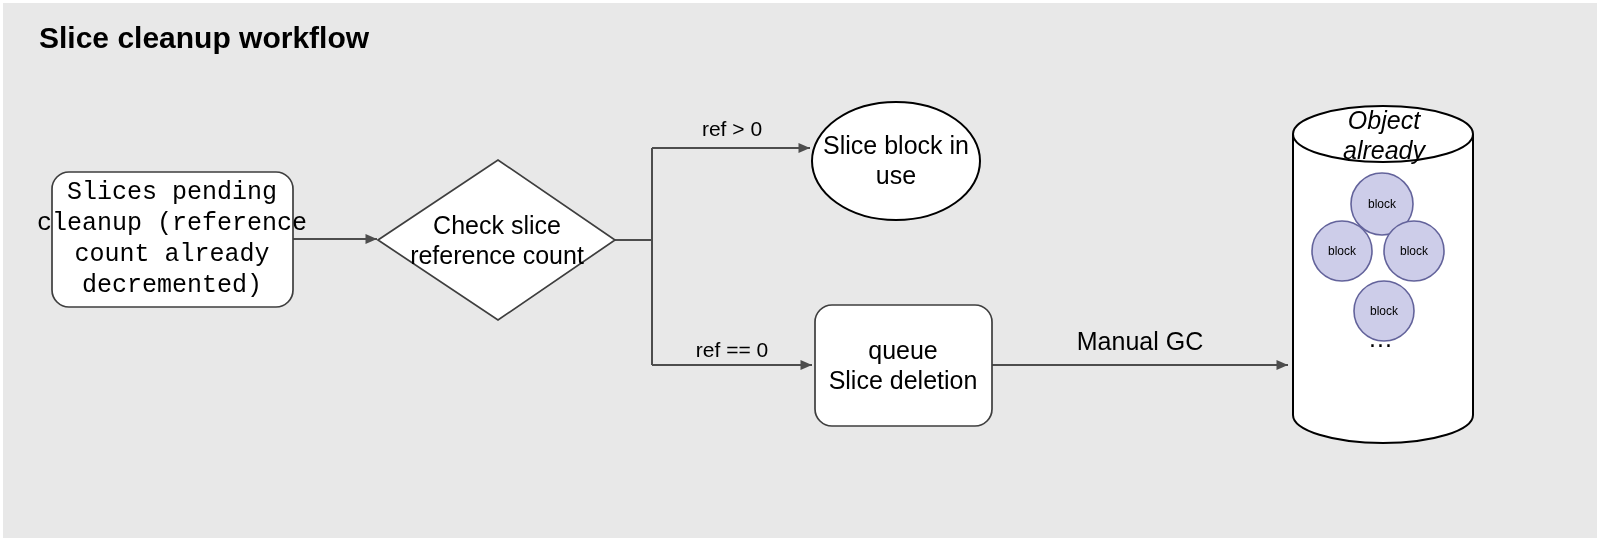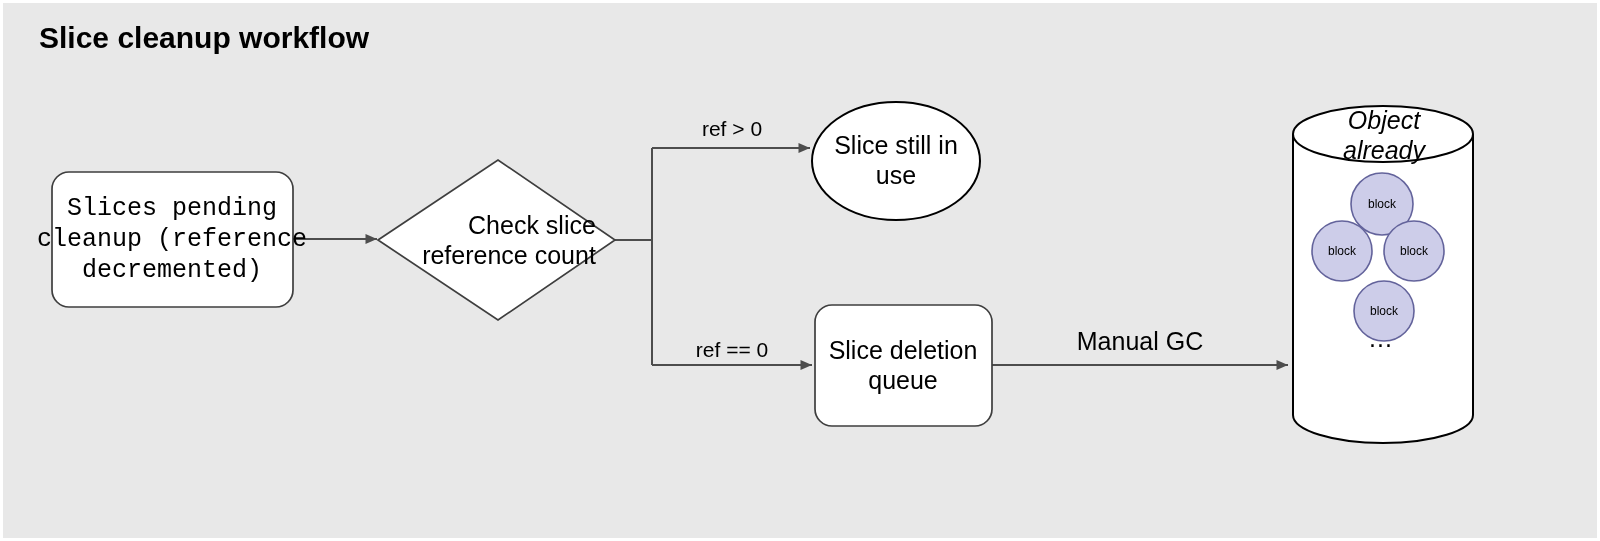--- a/index.html
+++ b/index.html
@@ -72,36 +72,37 @@
     <circle cx="1342" cy="251" r="30" fill="#cdcde9" stroke="#63639b" stroke-width="1.6"></circle>
     <circle cx="1414" cy="251" r="30" fill="#cdcde9" stroke="#63639b" stroke-width="1.6"></circle>
     <circle cx="1384" cy="311" r="30" fill="#cdcde9" stroke="#63639b" stroke-width="1.6"></circle>
   </svg>
 
   <div class="title">Slice cleanup workflow</div>
 
   <div class="label node-label pending-label" style="left:172px;top:239px;font-family:Liberation Mono, monospace;">
     <span class="ln">Slices pending</span>
     <span class="ln">cleanup (reference</span>
+    <span class="ln">count already</span>
     <span class="ln">decremented)</span>
   </div>
 
-  <div class="label node-label" style="left:509px;top:240px;text-align:right;">
+  <div class="label node-label" style="left:497px;top:240px;">
     <span class="ln">Check slice</span>
     <span class="ln">reference count</span>
   </div>
 
   <div class="label node-label" style="left:896px;top:160px;">
-    <span class="ln">Slice still in</span>
+    <span class="ln">Slice block in</span>
     <span class="ln">use</span>
   </div>
 
   <div class="label node-label" style="left:903px;top:365px;">
+    <span class="ln">queue</span>
     <span class="ln">Slice deletion</span>
-    <span class="ln">queue</span>
   </div>
 
   <div class="label node-label" style="left:1384px;top:135px;font-style:italic;">
     <span class="ln">Object</span>
     <span class="ln">already</span>
   </div>
 
   <div class="label block-label" style="left:1382px;top:204px;">block</div>
   <div class="label block-label" style="left:1342px;top:251px;">block</div>
   <div class="label block-label" style="left:1414px;top:251px;">block</div>

